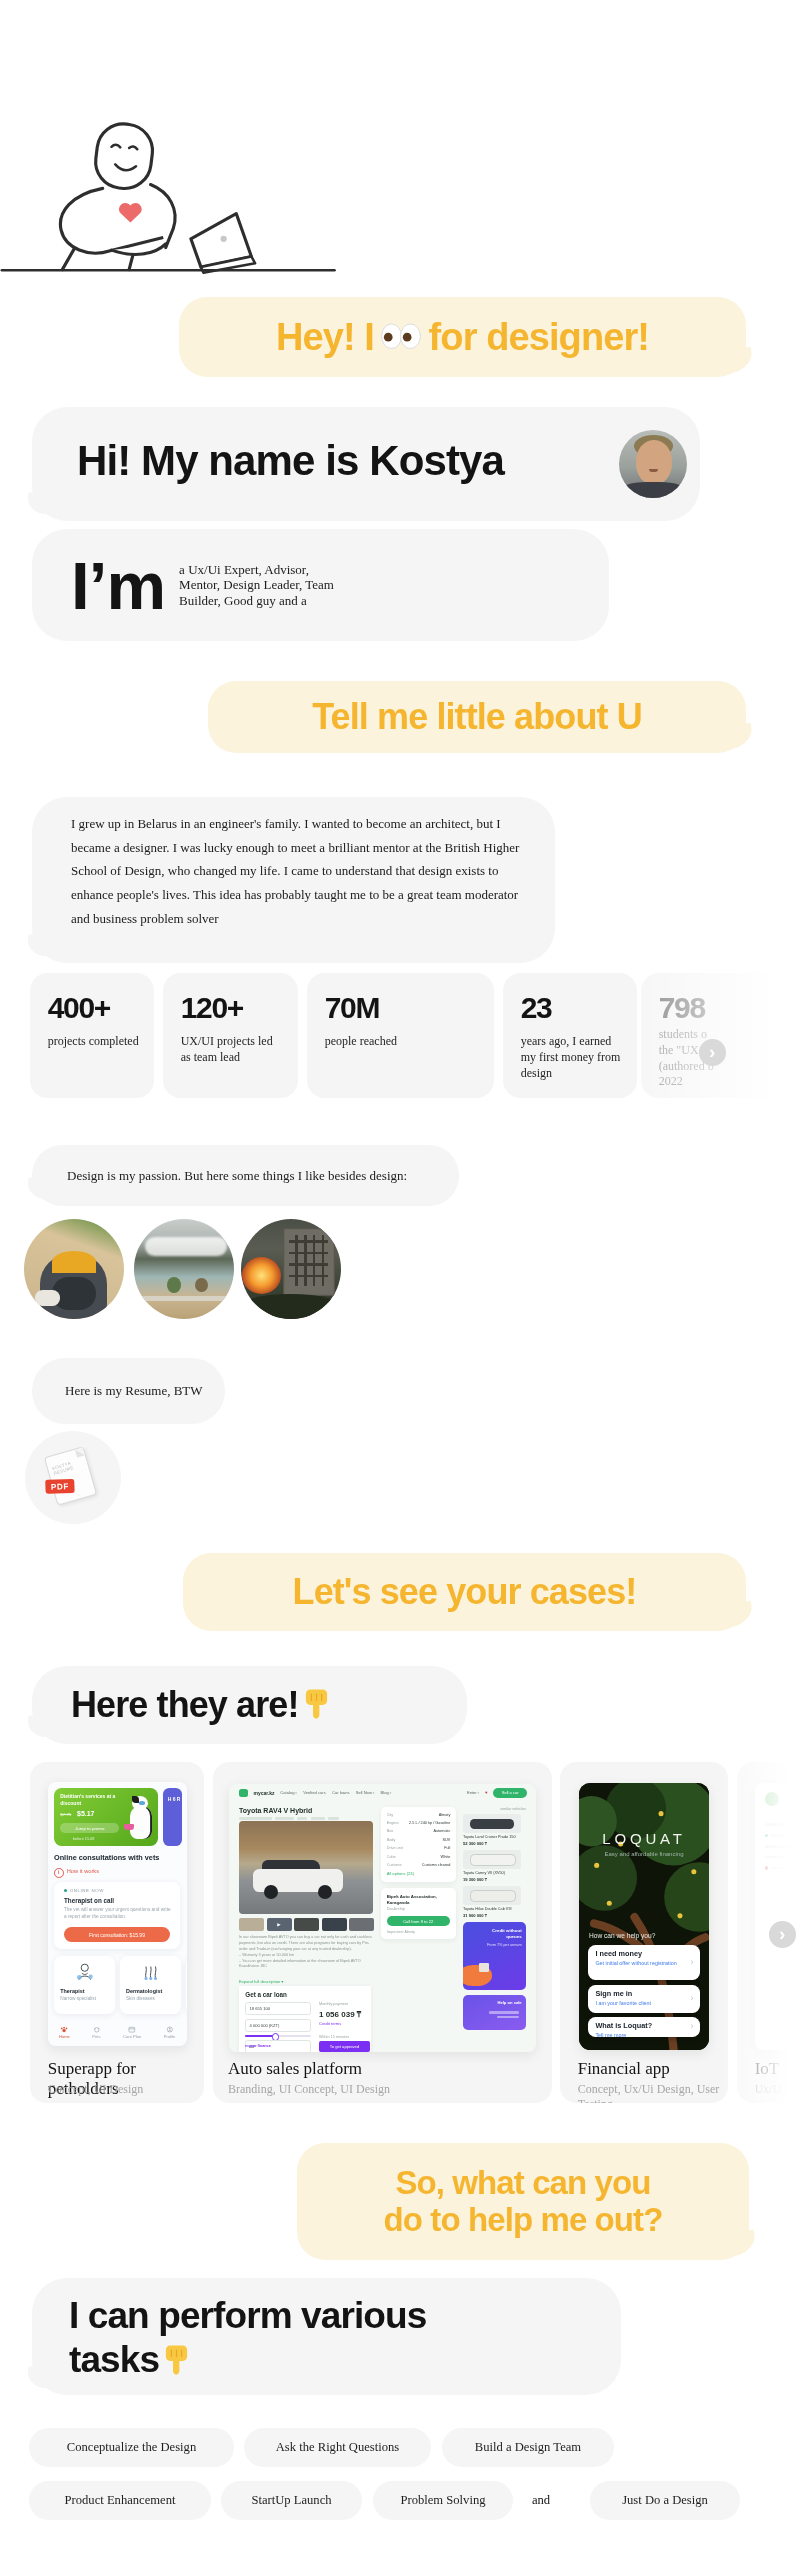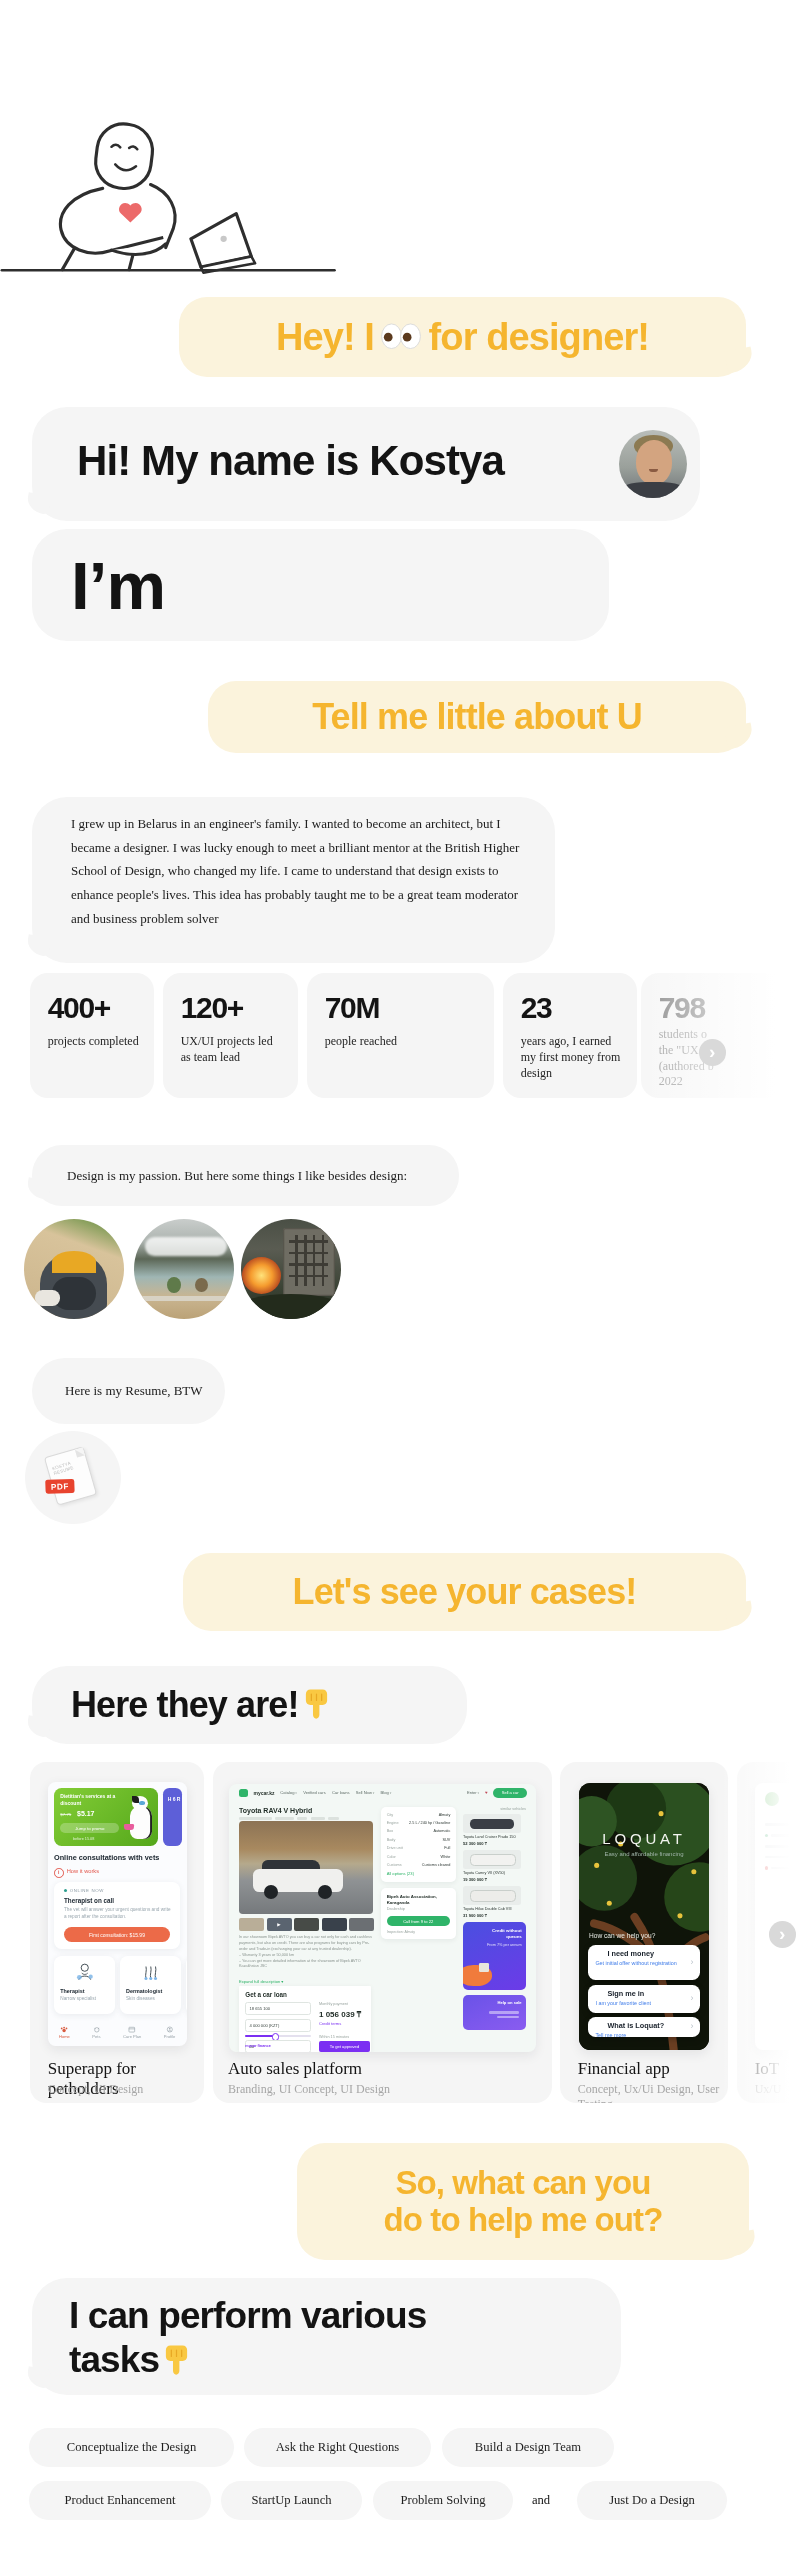--- a/index.html
+++ b/index.html
@@ -73,21 +73,21 @@
     display:flex;align-items:center;padding:0 3.2px;position:relative;background:#fff;}
   .slider{position:relative;height:1.9px;border-radius:1.3px;background:#E4E0EE;margin-top:3.2px;}
   .slider::before{content:"";position:absolute;left:0;top:0;height:1.9px;width:42%;background:#7B2FF2;border-radius:1.3px;}
   .slider::after{content:"";position:absolute;left:40%;top:-1.9px;width:5.7px;height:5.7px;border-radius:50%;
     background:#fff;border:1.4px solid #7B2FF2;}
   
   .loq-screen{left:19px;top:21px;width:130px;height:267px;background:#0F1409;border-radius:11.4px;}
   .loq-card{position:absolute;left:8.8px;width:112px;background:#fff;border-radius:7.6px;box-shadow:0 2.5px 6.3px rgba(0,0,0,.25);}
   .loq-card::after{content:"›";position:absolute;right:6.3px;top:50%;transform:translateY(-58%);
     color:#B9C2C9;font-size:8.8px;}
-  .loq-t{position:absolute;left:7.6px;top:4.4px;font-size:7.3px;font-weight:bold;color:#18202A;margin-left:12px;}
+  .loq-t{position:absolute;left:7.6px;top:4.4px;font-size:7.3px;font-weight:bold;color:#18202A;}
   .loq-s{position:absolute;left:7.6px;top:14.5px;width:82px;font-size:5.4px;line-height:1.25;color:#3E7BE8;}
   .caret::after{content:" ▾";font-size:3.2px;color:#9AA5A0;}
   .hand-icon{display:inline-block;vertical-align:-5px;margin-left:5px;}
   .eyes-icon{display:inline-block;vertical-align:-2.5px;margin:0 6.3px;}
 </style>
 </head>
 <body>
 
 <div id="canvas">
 
@@ -129,20 +129,21 @@
         <ellipse cx="32" cy="14" rx="10.5" ry="13" fill="#fff" stroke="#DADADA"></ellipse>
         <circle cx="8.5" cy="15" r="4.6" fill="#5B3A1E"></circle>
         <circle cx="28.5" cy="15" r="4.6" fill="#5B3A1E"></circle>
       </svg>
     </span>
     <span class="big yellow-t" style="font-size:38px;">for designer!</span>
   </div>
 
   <div class="bubble b-gray" style="left:32px;top:529px;width:577px;height:112px;display:flex;align-items:center;padding-left:39px;box-sizing:border-box;">
     <span class="big" style="font-size:67px;">I’m</span>
+    <span class="serif" style="width:164px;margin-left:14px;font-size:13px;line-height:1.2;color:#1C1C1C;">a Ux/Ui Expert, Advisor, Mentor, Design Leader, Team Builder, Good guy and a</span>
   </div>
 
   <div class="bubble b-yellow tail-br" style="left:208px;top:681px;width:538px;height:72px;display:flex;align-items:center;justify-content:center;">
     <span class="big yellow-t" style="font-size:36px;">Tell me little about U</span>
   </div>
 
   <div class="bubble b-gray tail-bl" style="left:32px;top:797px;width:523px;height:166px;">
     <p class="abs serif" style="left:39px;top:15px;width:450px;font-size:13px;line-height:1.82;color:#202020;margin:0;">I grew up in Belarus in an engineer's family. I wanted to become an architect, but I became a designer. I was lucky enough to meet a brilliant mentor at the British Higher School of Design, who changed my life. I came to understand that design exists to enhance people's lives. This idea has probably taught me to be a great team moderator and business problem solver</p>
   </div>
 
@@ -542,16 +543,16 @@
   </div>
 
   <div class="pill" style="left:29px;top:2428px;width:205px;">Conceptualize the Design</div>
   <div class="pill" style="left:244px;top:2428px;width:187px;">Ask the Right Questions</div>
   <div class="pill" style="left:442px;top:2428px;width:172px;">Build a Design Team</div>
 
   <div class="pill" style="left:29px;top:2481px;width:182px;">Product Enhancement</div>
   <div class="pill" style="left:221px;top:2481px;width:141px;">StartUp Launch</div>
   <div class="pill" style="left:373px;top:2481px;width:140px;">Problem Solving</div>
   <div class="abs serif" style="left:522px;top:2481px;width:38px;height:39px;display:flex;align-items:center;justify-content:center;font-size:12.6px;">and</div>
-  <div class="pill" style="left:577px;top:2481px;width:150px;text-align:right;">Just Do a Design</div>
+  <div class="pill" style="left:590px;top:2481px;width:150px;text-align:right;">Just Do a Design</div>
 
 </div>
 
 
 </body></html>

